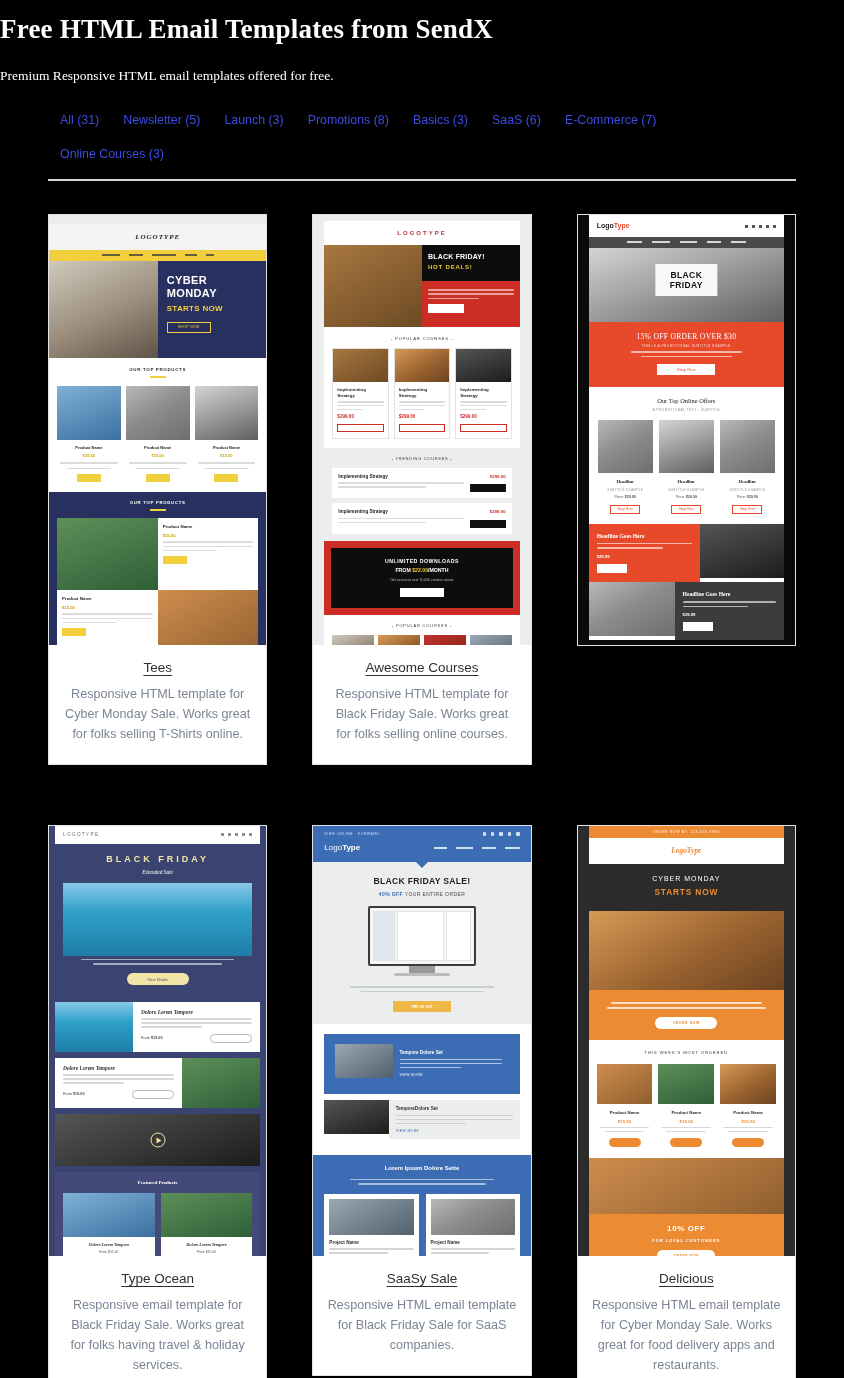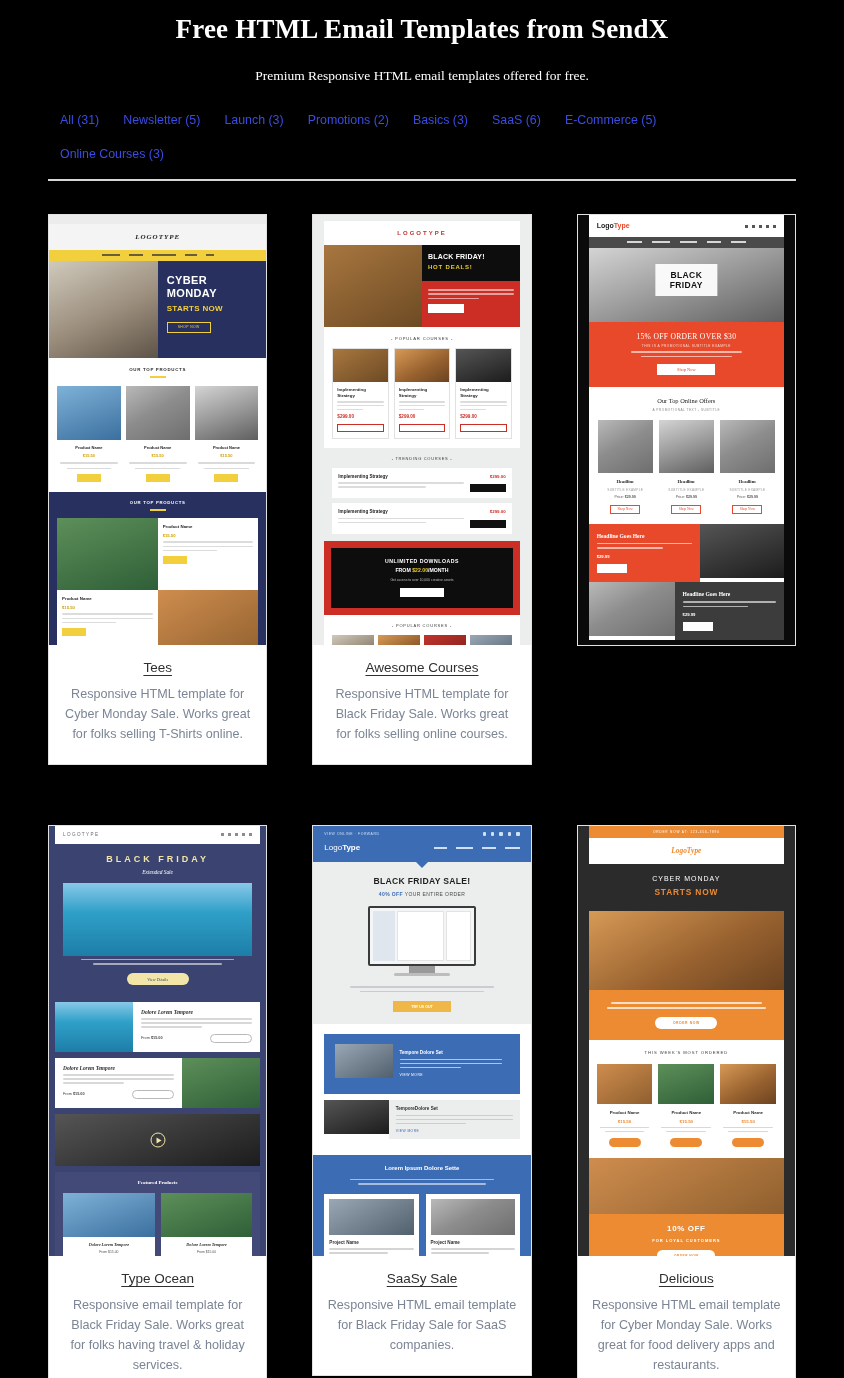--- a/index.html
+++ b/index.html
@@ -6,21 +6,21 @@
   html, body {
     margin: 0; padding: 0;
     background: #000;
     width: 844px; height: 1378px;
     overflow: hidden;
     font-family: "Liberation Sans", sans-serif;
   }
   .page { position: relative; width: 844px; height: 1378px; background: #000; }
 
   
-  .hdr { text-align: center; padding-top: 14px; }
+  .hdr { padding-top: 14px; }
   .hdr h1 {
     margin: 0;
     font-family: "Liberation Serif", serif;
     font-weight: bold;
     font-size: 27px;
     color: #ffffff;
     letter-spacing: .2px;
   }
   .hdr .sub {
     margin-top: 23px;
@@ -347,24 +347,24 @@
   <div class="hdr">
     <h1>Free HTML Email Templates from SendX</h1>
     <div class="sub">Premium Responsive HTML email templates offered for free.</div>
   </div>
 
   <div class="tabs-wrap">
     <div class="tabs">
       <a class="tab">All (31)</a>
       <a class="tab">Newsletter (5)</a>
       <a class="tab">Launch (3)</a>
-      <a class="tab">Promotions (2)</a>
+      <a class="tab">Promotions (8)</a>
       <a class="tab">Basics (3)</a>
       <a class="tab">SaaS (6)</a>
-      <a class="tab">E-Commerce (5)</a>
+      <a class="tab">E-Commerce (7)</a>
       <a class="tab">Online Courses (3)</a>
     </div>
   </div>
   <div class="tabs-rule"></div>
 
   <div class="grid">
 
     <div class="card">
       <div class="thumb">
         <div class="inner mini t1">

